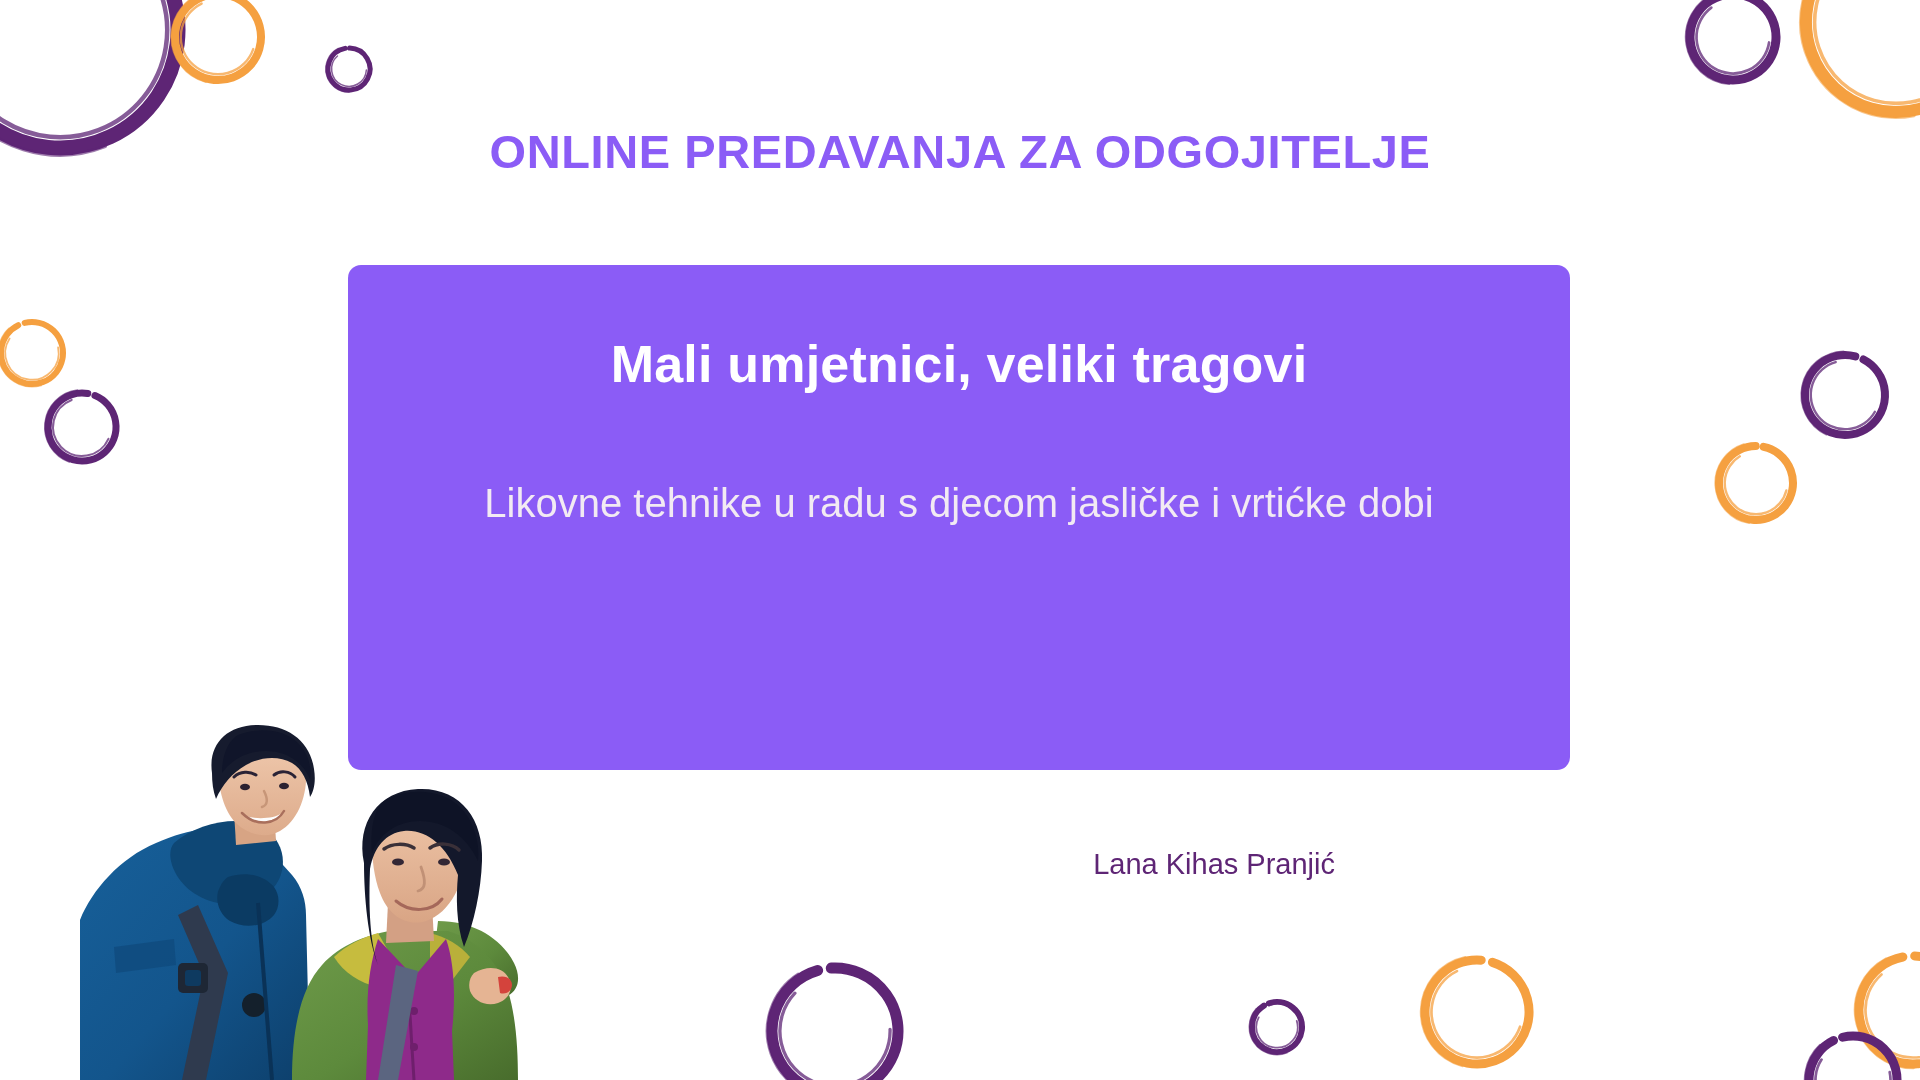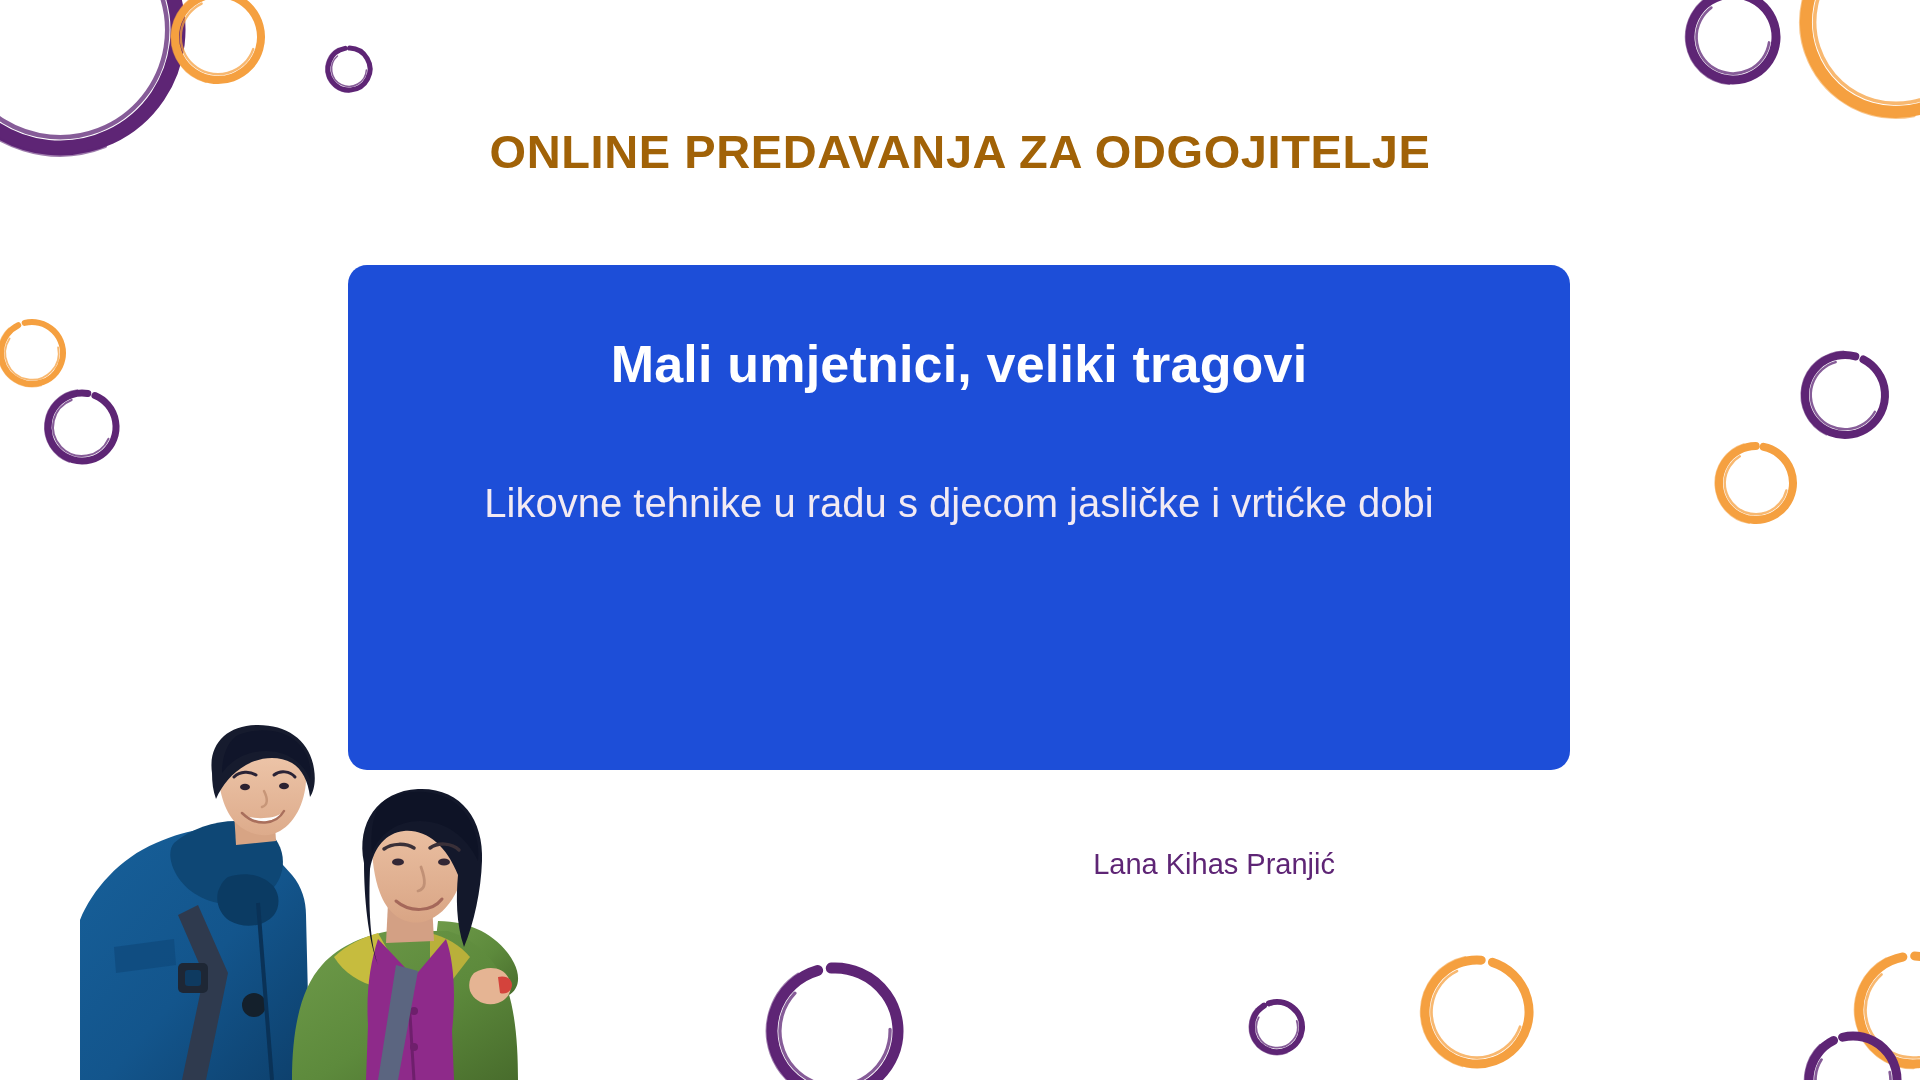--- a/index.html
+++ b/index.html
@@ -36,33 +36,33 @@
   .slide-title {
     position: absolute;
     left: 0;
     top: 124px;
     width: 1920px;
     text-align: center;
     font-family: "Liberation Sans", sans-serif;
     font-size: 47px;
     font-weight: 700;
     letter-spacing: 0.6px;
-    color: #a16207;
+    color: #8b5cf6;
     white-space: nowrap;
   }
 
   
   .card {
     position: absolute;
     left: 348px;
     top: 265px;
     width: 1222px;
     height: 505px;
-    background: #1d4ed8;
-    border-radius: 19px;
+    background: #8b5cf6;
+    border-radius: 13px;
     box-sizing: border-box;
     padding: 54px 58px 40px 58px;
   }
   .card-heading {
     margin: 0;
     text-align: center;
     color: #ffffff;
     font-family: "Liberation Sans", sans-serif;
     font-size: 52px;
     font-weight: 700;

